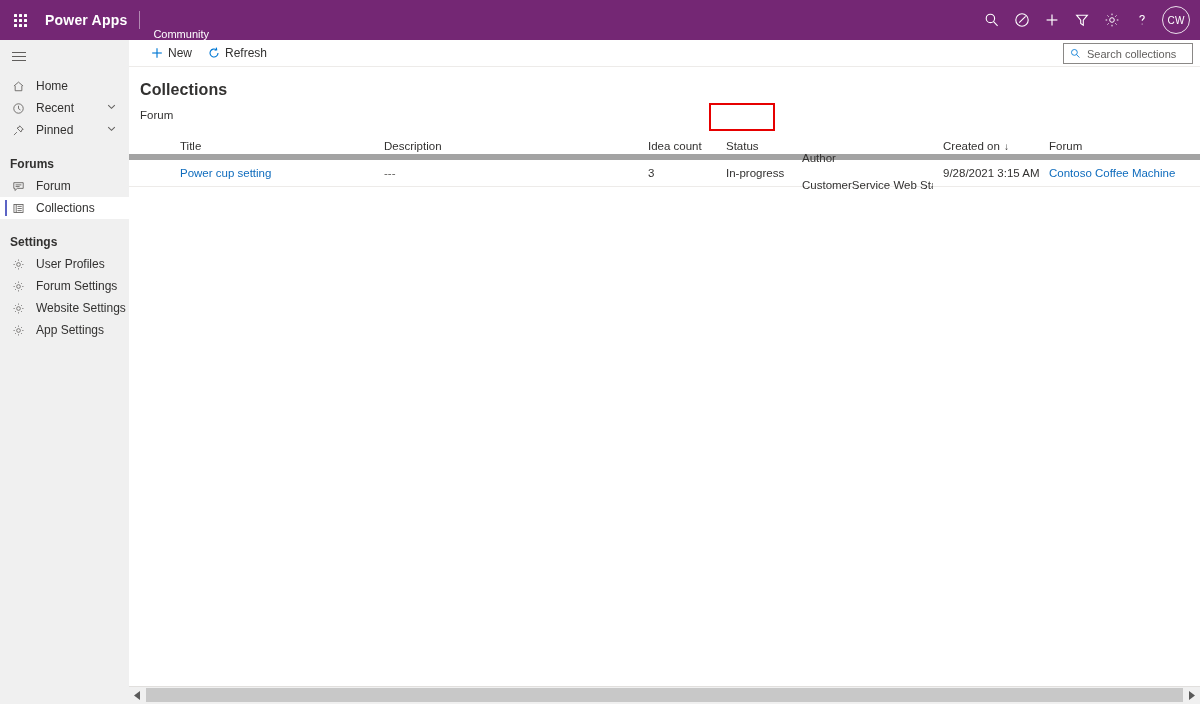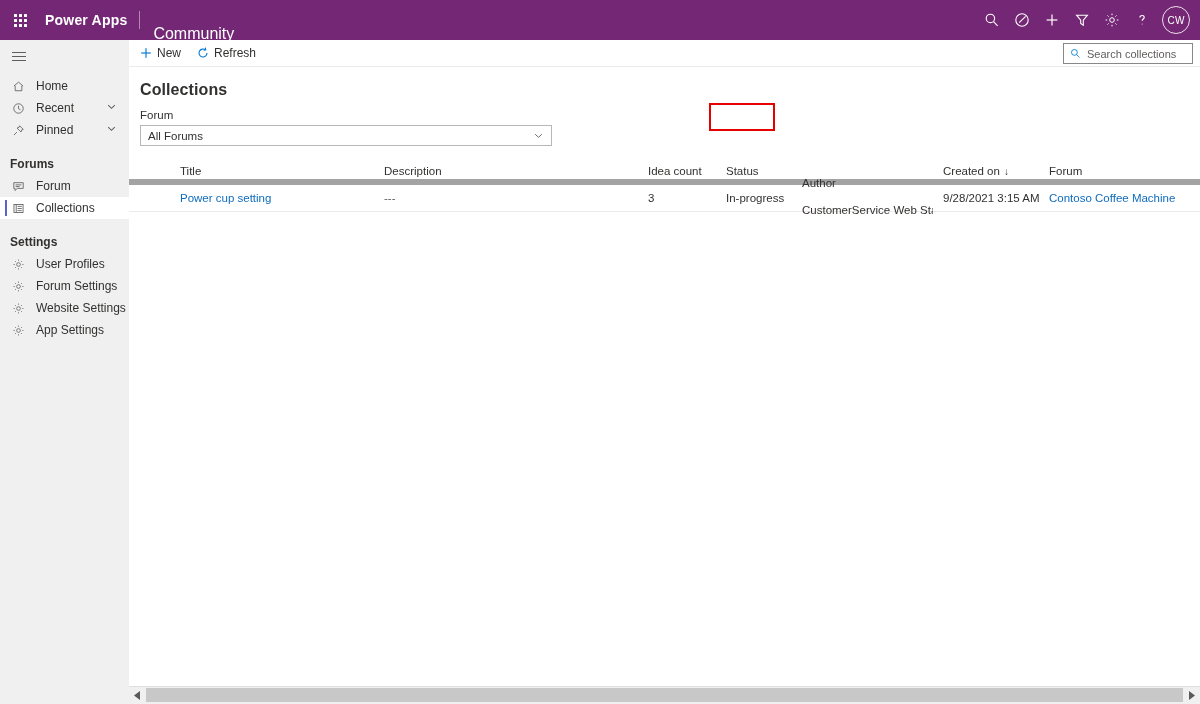--- a/index.html
+++ b/index.html
@@ -29,21 +29,21 @@
     grid-template-rows: repeat(3, 3px);
     gap: 2px;
   }
   .waffle-grid i { display: block; width: 3px; height: 3px; background: #ffffff; border-radius: 0.5px; }
   .brand {
     font-size: 14px; font-weight: bold; letter-spacing: .2px;
     padding: 0 12px 0 5px; white-space: nowrap; cursor: pointer;
   }
   .brand-divider { width: 1px; height: 18px; background: rgba(255,255,255,.45); }
   .app-name {
-    font-size: 16px; padding-left: 13px; white-space: nowrap; cursor: pointer; margin-top: 28px;
+    font-size: 11px; padding-left: 13px; white-space: nowrap; cursor: pointer; margin-top: 28px;
   }
   .header-right {
     position: absolute; right: 6px; top: 0;
     height: 40px; display: flex; align-items: center;
   }
   .hicon {
     width: 30px; height: 40px;
     display: flex; align-items: center; justify-content: center;
     cursor: pointer;
   }
@@ -110,21 +110,21 @@
   .nav-spacer-md { height: 12px; }
 
   
   .main {
     flex: 1 1 auto; height: 664px; background: #ffffff;
     display: flex; flex-direction: column; position: relative;
   }
   .command-bar {
     height: 27px; display: flex; align-items: center;
     border-bottom: 1px solid #edebe9;
-    position: relative; padding-left: 3px;
+    position: relative; padding-left: 14px;
     flex: 0 0 27px;
   }
   .cmd-btn {
     display: flex; align-items: center; height: 27px;
     padding: 0 8px; cursor: pointer; font-size: 12px; color: #323130;
   }
   .cmd-btn .ic { display:flex; align-items:center; justify-content:center; color: #0078d4; margin-right: 5px; }
   .search-box {
     position: absolute; right: 7px; top: 3px;
     width: 130px; height: 21px;
@@ -426,28 +426,20 @@
         <input type="text" placeholder="Search collections" style="">
       </div>
     </div>
 
     <div class="content">
 
       <div class="page-title">Collections</div>
 
       <div class="filter-block">
         <div class="filter-label">Forum</div>
-        <div class="dropdown">
-          <span>All Forums</span>
-          <span class="chev">
-            <svg width="11" height="11" viewBox="0 0 12 12" fill="none" stroke="currentColor" stroke-width="1">
-              <polyline points="2.4,4.6 6,8 9.6,4.6"></polyline>
-            </svg>
-          </span>
-        </div>
       </div>
 
       <div class="grid">
         <div class="grid-head">
           <div class="cell c-chk"></div>
           <div class="cell c-title">Title</div>
           <div class="cell c-desc">Description</div>
           <div class="cell c-idea">Idea count</div>
           <div class="cell c-status">Status</div>
           <div class="cell c-author">Author</div>

